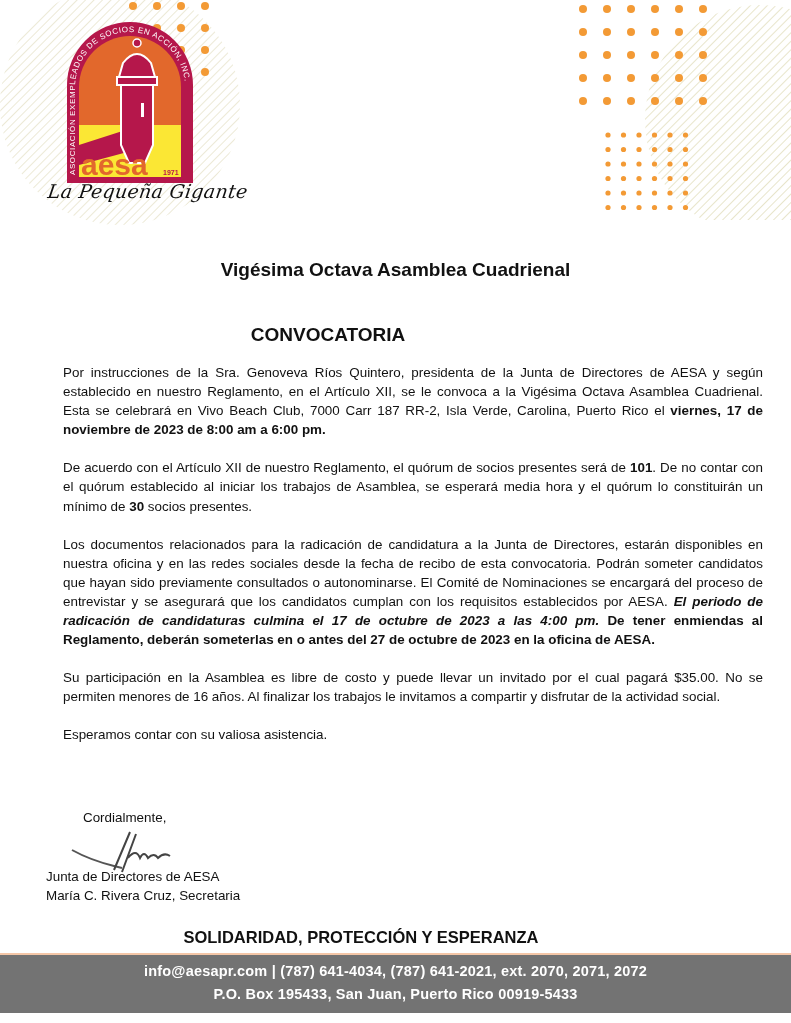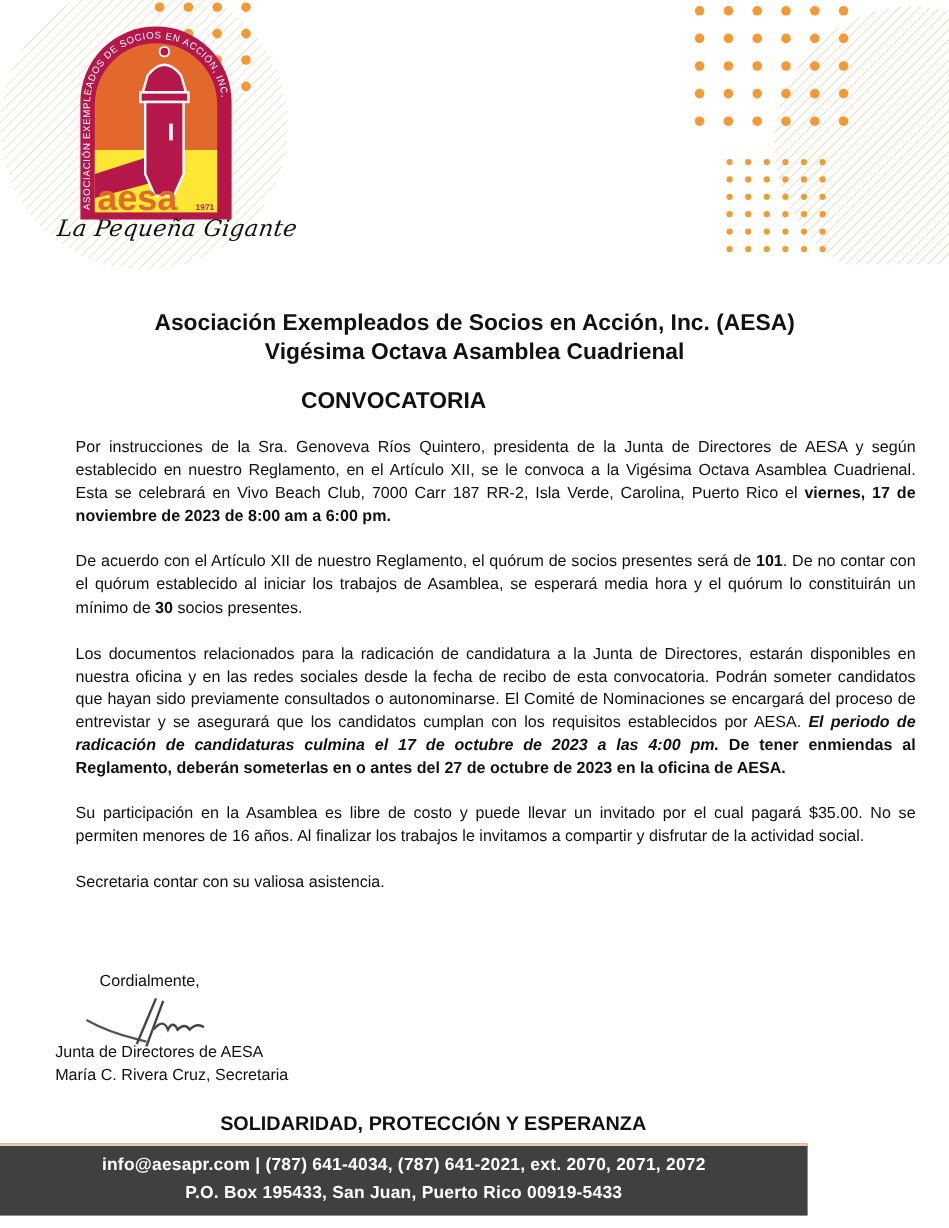--- a/index.html
+++ b/index.html
@@ -12,21 +12,21 @@
   .title { position:absolute; left:0; width:791px; text-align:center; top:258px; font-weight:bold;
            font-size:19px; line-height:24px; }
   .conv { position:absolute; left:0; width:656px; text-align:center; top:324px; font-weight:bold; font-size:19px; }
   .body { position:absolute; left:63px; width:700px; top:363px; font-size:13.4px; line-height:19.1px; text-align:justify; }
   .body p { margin:0 0 19px 0; }
   .body b { font-weight:bold; }
   .sig-area { position:absolute; left:46px; top:808px; font-size:13.4px; line-height:19px;margin-left:37px; }
   .signature { position:absolute; left:70px; top:828px; width:120px; height:50px; }
   .signer { position:absolute; left:46px; top:867px; font-size:13.4px; line-height:19px; }
   .motto { position:absolute; left:0; width:722px; text-align:center; top:928px; font-weight:bold; font-size:16.5px; }
-  .footer { position:absolute; left:0; top:953px; width:673px; height:58px; background:#404040;
+  .footer { position:absolute; left:0; top:953px; width:791px; height:58px; background:#737373;
             border-top:2px solid #f5c7a8; color:#fff; text-align:center; font-weight:bold; font-size:14.5px;
             font-family:"Liberation Sans", sans-serif; letter-spacing:0.2px; }
   .footer div { line-height:23px; }
   .footer .l1 { padding-top:5px; }
 </style>
 </head>
 <body>
 
 <svg class="deco" style="left:560px;top:0;width:231px;height:220px;" viewBox="0 0 231 220">
   <defs>
@@ -153,31 +153,30 @@
   <text x="36" y="170" font-family="Liberation Sans, sans-serif" font-weight="bold" font-size="30" fill="#e2682c">aesa</text>
   <text x="118" y="170" font-family="Liberation Sans, sans-serif" font-weight="bold" font-size="7" fill="#b5174b">1971</text>
   <path id="arcpath" d="M30 170 L30 82 A55 55 0 0 1 140 82" fill="none"></path>
   <text font-family="Liberation Sans, sans-serif" font-size="8" fill="#fff" letter-spacing="0.6">
     <textPath href="#arcpath">ASOCIACIÓN EXEMPLEADOS DE SOCIOS EN ACCIÓN, INC.</textPath>
   </text>
 </svg>
 <div class="tagline">La Pequeña Gigante</div>
 
 <div class="title">
-  <div>Asociación Exempleados de Socios en Acción, Inc. (AESA)</div>
   <div>Vigésima Octava Asamblea Cuadrienal</div>
 </div>
 <div class="conv">CONVOCATORIA</div>
 
 <div class="body">
   <p><span>Por instrucciones de la Sra. Genoveva Ríos Quintero, presidenta de la Junta de Directores de AESA y según establecido en nuestro Reglamento, en el Artículo XII, se le convoca a la Vigésima Octava Asamblea Cuadrienal.  Esta se celebrará en Vivo Beach Club, 7000 Carr 187 RR-2, Isla Verde, Carolina, Puerto Rico el </span><b>viernes, 17 de noviembre de 2023 de 8:00 am a 6:00 pm.</b></p>
   <p><span>De acuerdo con el Artículo XII de nuestro Reglamento, el quórum de socios presentes será de </span><b>101</b><span>.  De no contar con el quórum establecido al iniciar los trabajos de Asamblea, se esperará media hora y el quórum lo constituirán un mínimo de </span><b>30</b><span> socios presentes.</span></p>
   <p><span>Los documentos relacionados para la radicación de candidatura a la Junta de Directores, estarán disponibles en nuestra oficina y en las redes sociales desde la fecha de recibo de esta convocatoria. Podrán someter candidatos que hayan sido previamente consultados o autonominarse.  El Comité de Nominaciones se encargará del proceso de entrevistar y se asegurará que los candidatos cumplan con los requisitos establecidos por AESA.  </span><b><i>El periodo de radicación de candidaturas culmina el 17 de octubre de 2023 a las 4:00 pm.</i></b><b>  De tener enmiendas al Reglamento, deberán someterlas en o antes del 27 de octubre de 2023 en la oficina de AESA.</b></p>
   <p>Su participación en la Asamblea es libre de costo y puede llevar un invitado por el cual pagará $35.00. No se permiten menores de 16 años.  Al finalizar los trabajos le invitamos a compartir y disfrutar de la actividad social.</p>
-  <p>Secretaria contar con su valiosa asistencia.</p>
+  <p>Esperamos contar con su valiosa asistencia.</p>
 </div>
 
 <div class="sig-area">Cordialmente,</div>
 <svg class="signature" viewBox="0 0 120 50">
   <path d="M2 22 Q20 32 44 38 L52 40" stroke="#555" stroke-width="2" fill="none"></path>
   <path d="M44 42 L60 4 M52 44 L66 6 M58 30 Q66 20 70 30 Q74 22 78 30 Q84 24 88 30 Q94 24 100 28" stroke="#444" stroke-width="2" fill="none"></path>
 </svg>
 <div class="signer">
   <div>Junta de Directores de AESA</div>
   <div>María C. Rivera Cruz, Secretaria</div>

